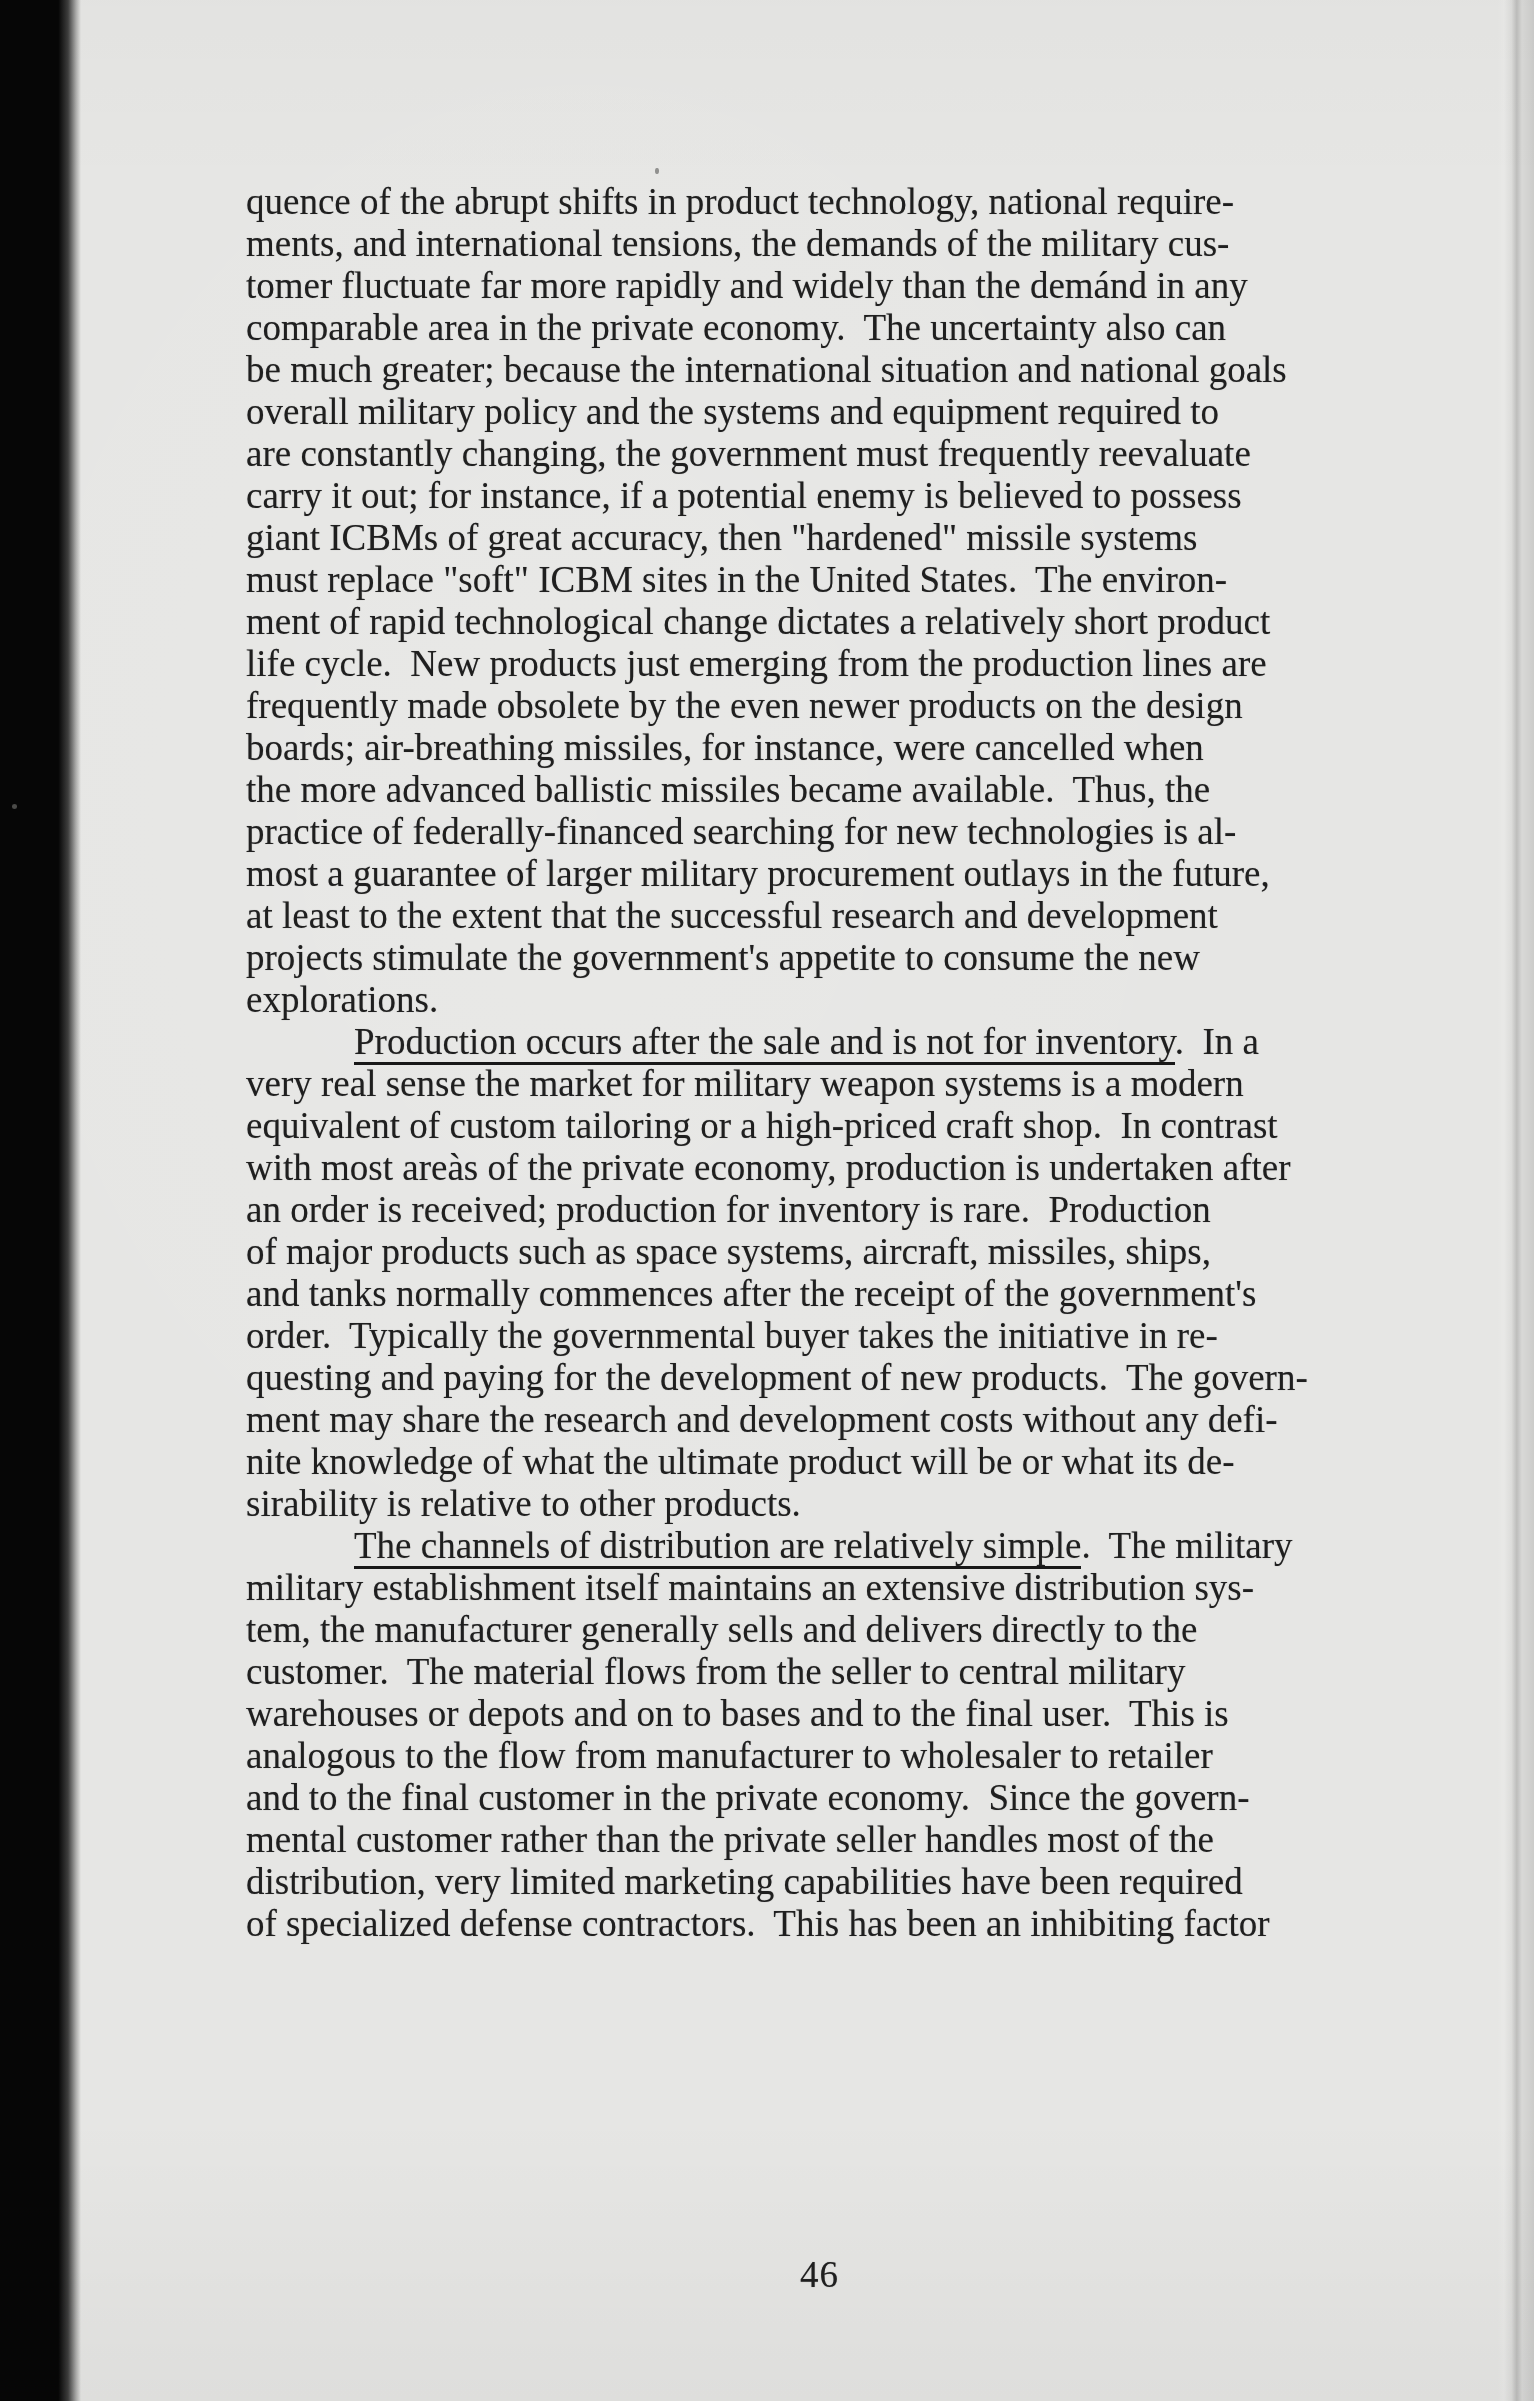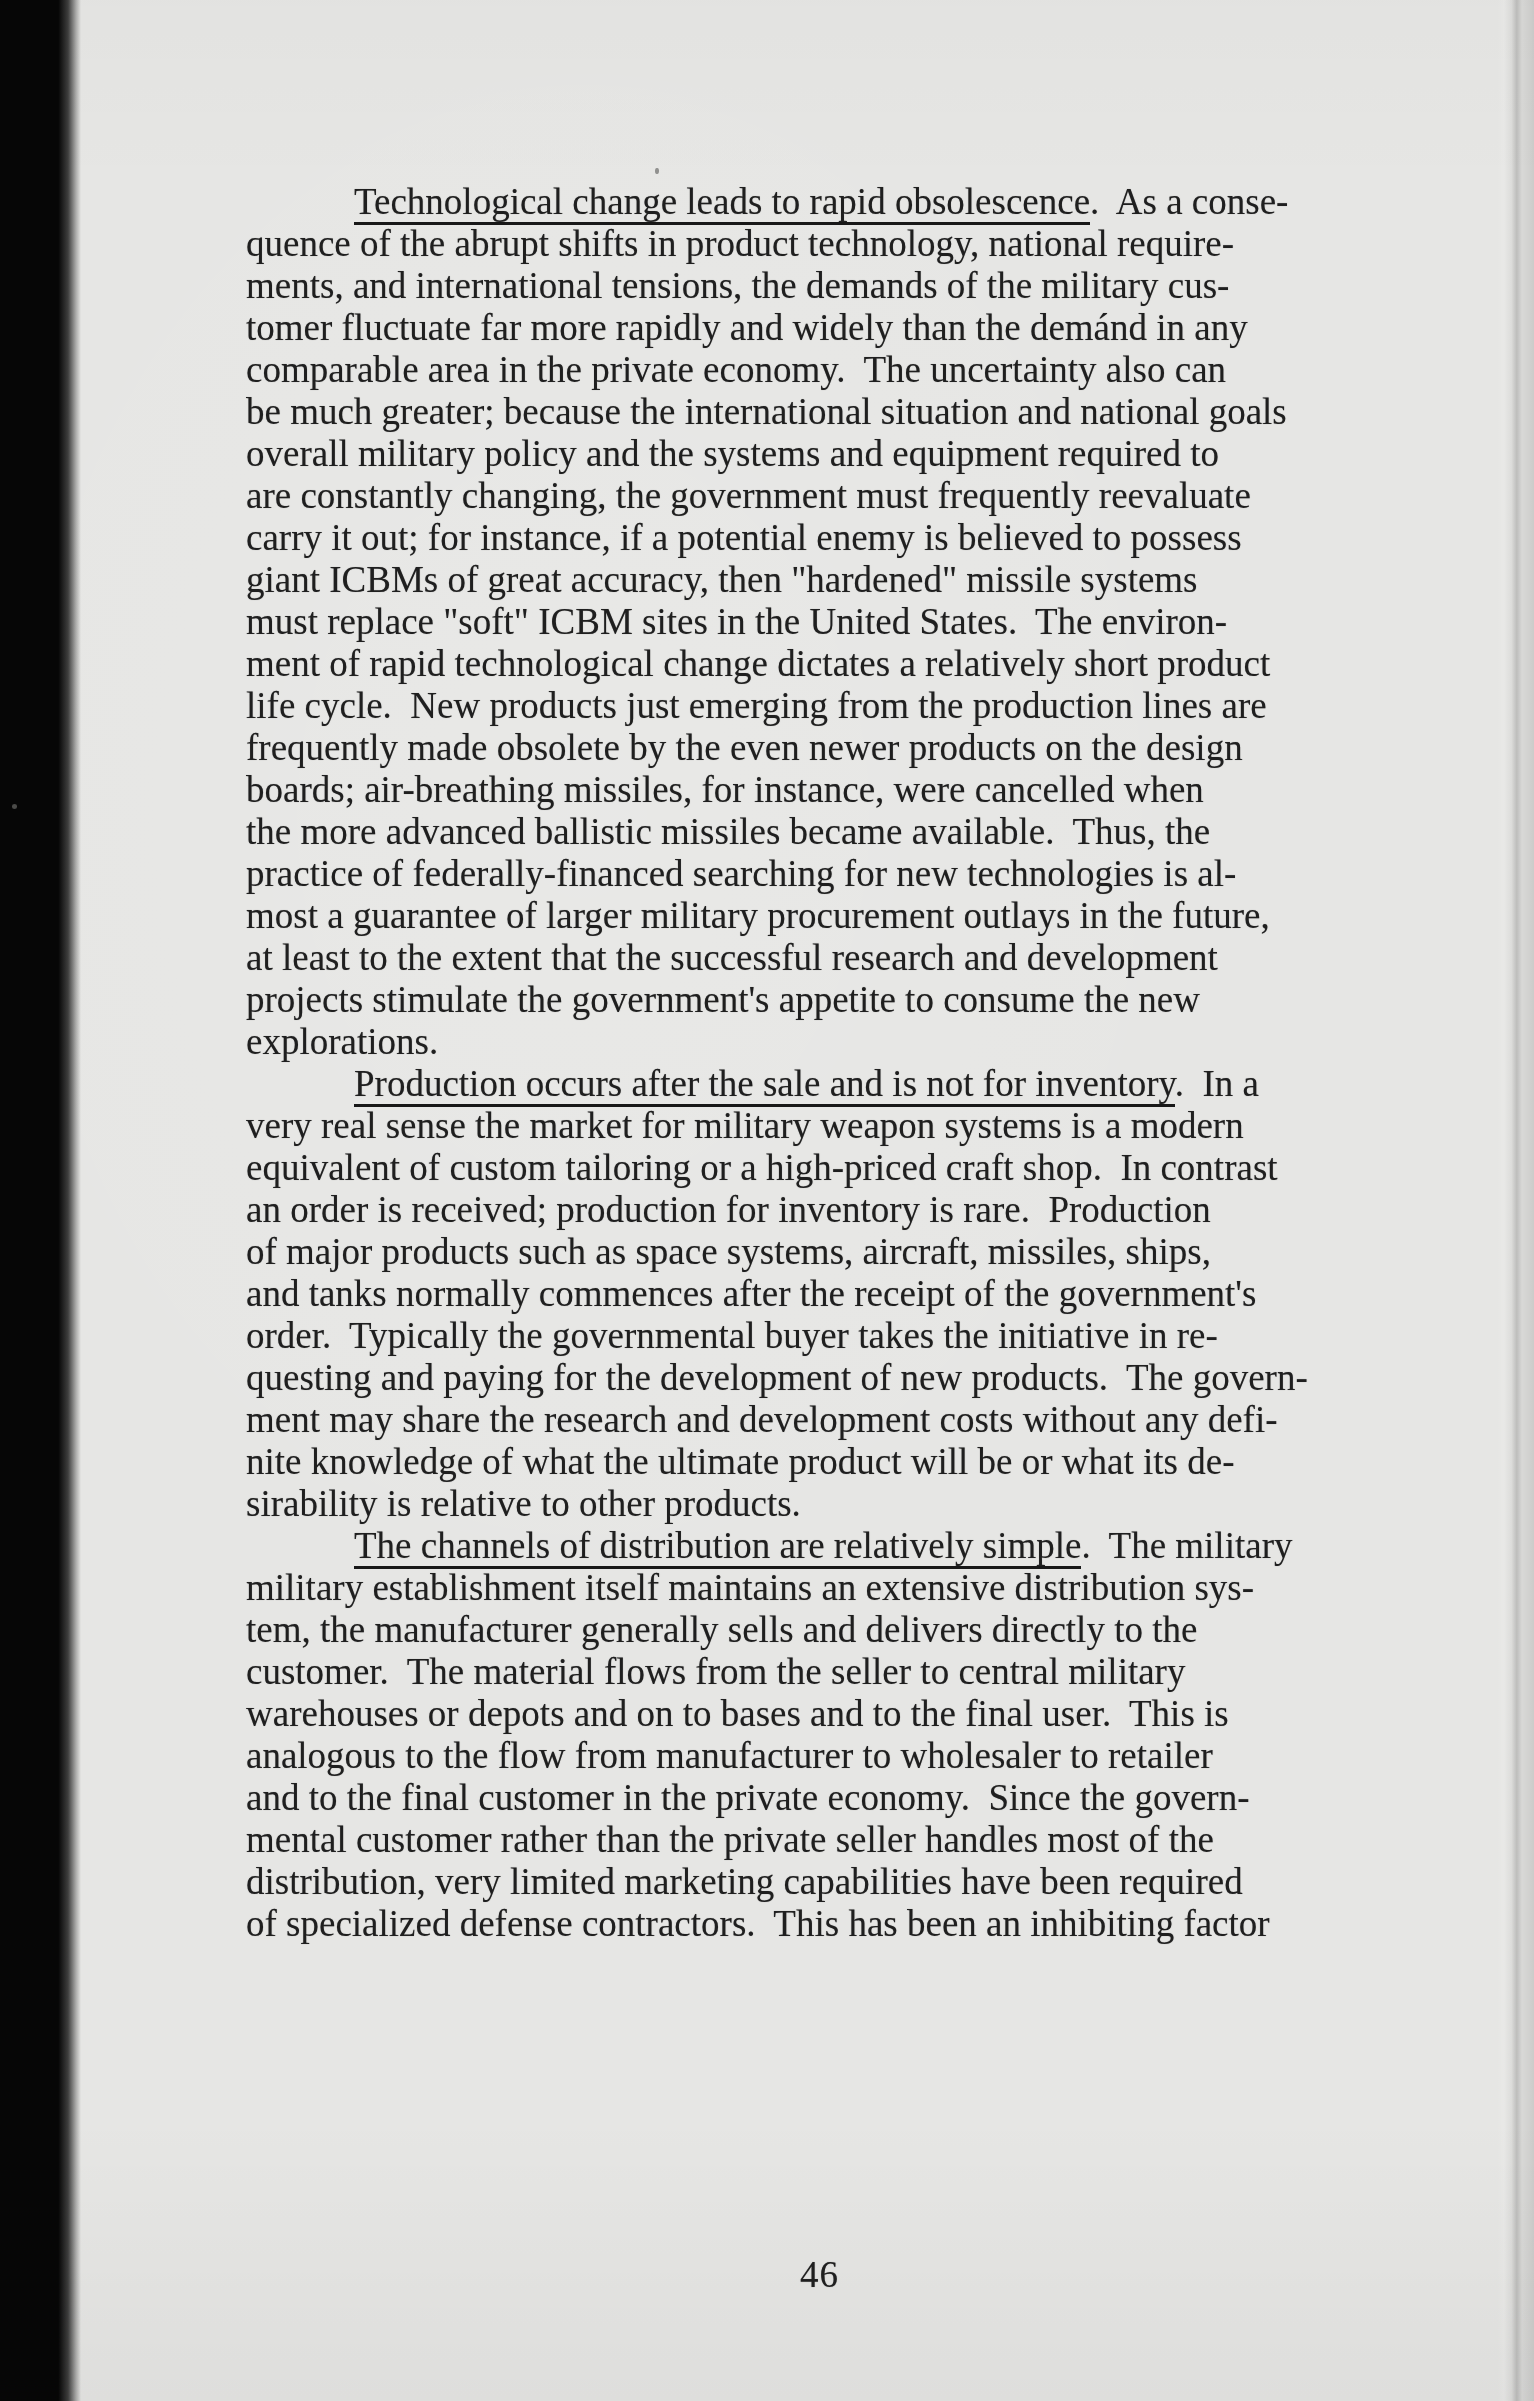--- a/index.html
+++ b/index.html
@@ -92,21 +92,20 @@
   .speck.s2{ left:655px; top:168px; width:3.6px; height:6.3px; opacity:.55; }
 </style>
 </head>
 <body>
 
 <div class="scan">
   <div class="gutter-bar"></div>
   <div class="page-edge"></div>
 
   <div class="text-block" id="text-block">
-      <div class="line first"><span class="heading">Technological change leads to rapid obsolescence</span><span>.  As a conse-</span></div>
       <div class="line">quence of the abrupt shifts in product technology, national require-</div>
       <div class="line">ments, and international tensions, the demands of the military cus-</div>
       <div class="line">tomer fluctuate far more rapidly and widely than the demánd in any</div>
       <div class="line">comparable area in the private economy.  The uncertainty also can</div>
       <div class="line">be much greater; because the international situation and national goals</div>
       <div class="line">overall military policy and the systems and equipment required to</div>
       <div class="line">are constantly changing, the government must frequently reevaluate</div>
       <div class="line">carry it out; for instance, if a potential enemy is believed to possess</div>
       <div class="line">giant ICBMs of great accuracy, then "hardened" missile systems</div>
       <div class="line">must replace "soft" ICBM sites in the United States.  The environ-</div>
@@ -116,20 +115,21 @@
       <div class="line">boards; air-breathing missiles, for instance, were cancelled when</div>
       <div class="line">the more advanced ballistic missiles became available.  Thus, the</div>
       <div class="line">practice of federally-financed searching for new technologies is al-</div>
       <div class="line">most a guarantee of larger military procurement outlays in the future,</div>
       <div class="line">at least to the extent that the successful research and development</div>
       <div class="line">projects stimulate the government's appetite to consume the new</div>
       <div class="line">explorations.</div>
       <div class="line first"><span class="heading">Production occurs after the sale and is not for inventory</span><span>.  In a</span></div>
       <div class="line">very real sense the market for military weapon systems is a modern</div>
       <div class="line">equivalent of custom tailoring or a high-priced craft shop.  In contrast</div>
+      <div class="line">with most areàs of the private economy, production is undertaken after</div>
       <div class="line">an order is received; production for inventory is rare.  Production</div>
       <div class="line">of major products such as space systems, aircraft, missiles, ships,</div>
       <div class="line">and tanks normally commences after the receipt of the government's</div>
       <div class="line">order.  Typically the governmental buyer takes the initiative in re-</div>
       <div class="line">questing and paying for the development of new products.  The govern-</div>
       <div class="line">ment may share the research and development costs without any defi-</div>
       <div class="line">nite knowledge of what the ultimate product will be or what its de-</div>
       <div class="line">sirability is relative to other products.</div>
       <div class="line first"><span class="heading">The channels of distribution are relatively simple</span><span>.  The military</span></div>
       <div class="line">military establishment itself maintains an extensive distribution sys-</div>

